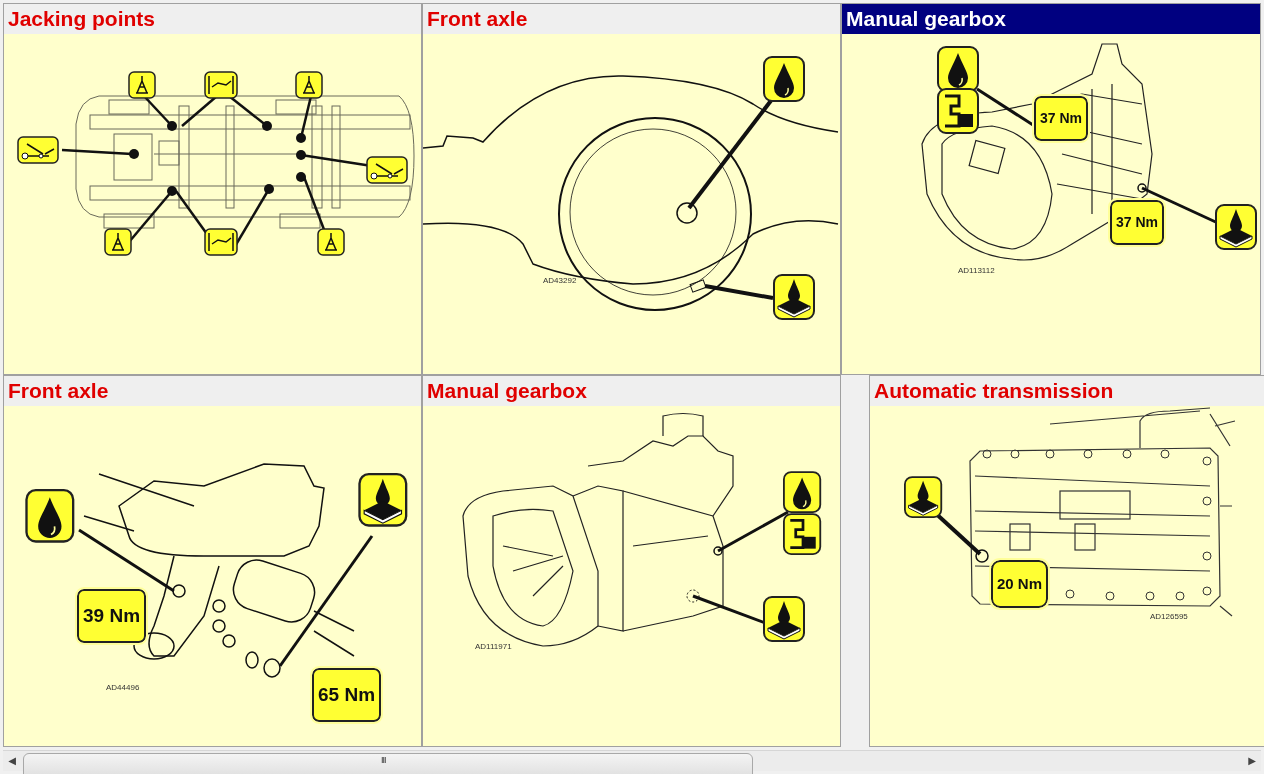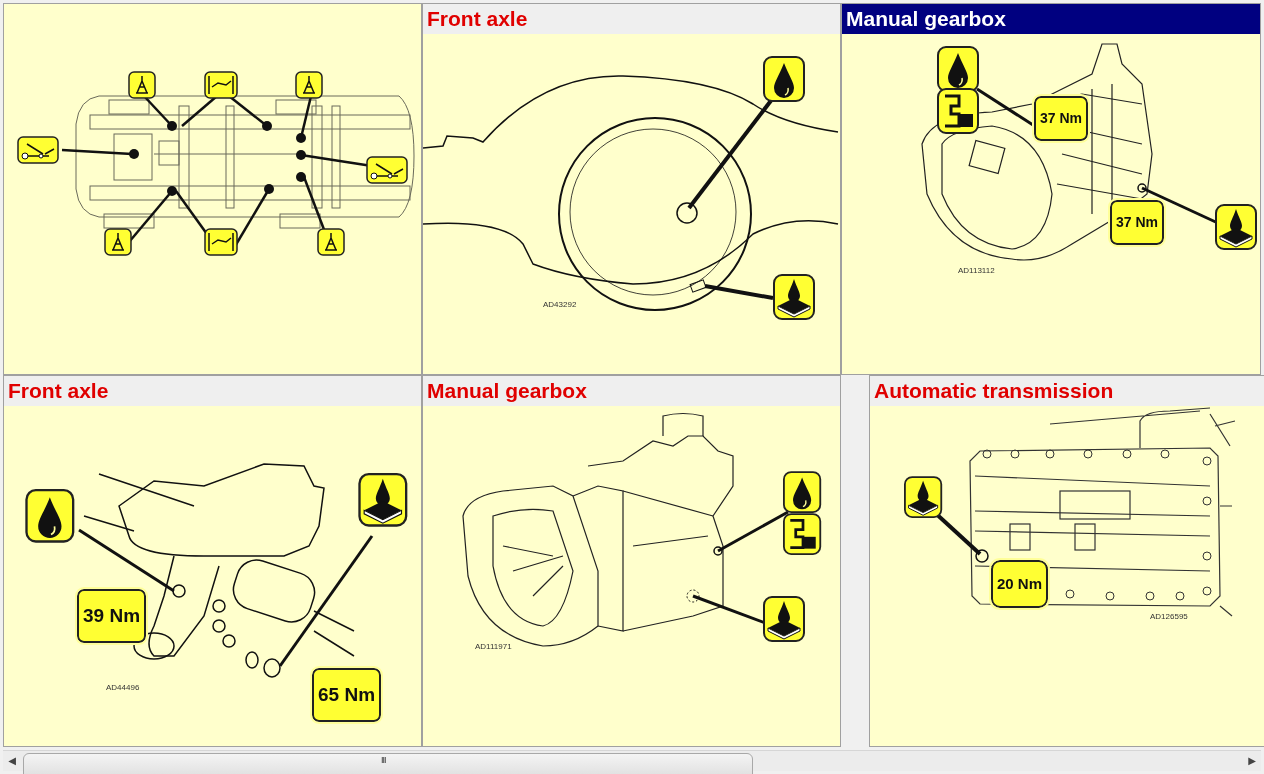--- a/index.html
+++ b/index.html
@@ -55,20 +55,23 @@
       <path d="M6 20 H32 M10 8 L26 18 M28 18 L37 13" stroke="#111" stroke-width="1.5" fill="none"></path>
       <circle cx="8" cy="20" r="3" fill="#fff" stroke="#111"></circle>
         <circle cx="24" cy="20" r="2" fill="#fff" stroke="#111"></circle>
     </g>
   </defs>
 </svg>
 
 <div class="grid">
 
   <div class="panel" style="left:0;top:0;width:419px;height:372px;">
+    <div class="panel-head">
+        <span class="panel-title">Jacking points</span>
+      </div>
     <div class="figure">
       <svg width="419" height="342" viewBox="0 0 419 342">
         <g fill="none" stroke="#6a6a5a" stroke-width="1">
           <path d="M95 62 Q75 65 72 90 V155 Q75 180 95 183 H395 Q410 170 410 122 Q410 75 395 62 Z"></path>
           <rect x="86" y="81" width="320" height="14"></rect>
             <rect x="86" y="152" width="320" height="14"></rect>
           <rect x="175" y="72" width="10" height="102"></rect>
             <rect x="222" y="72" width="8" height="102"></rect>
           <rect x="308" y="72" width="10" height="102"></rect>
             <rect x="328" y="72" width="8" height="102"></rect>
@@ -142,21 +145,21 @@
           <circle cx="232" cy="180" r="96" stroke-width="2"></circle>
           <circle cx="230" cy="178" r="83" stroke-width="0.8"></circle>
           <circle cx="264" cy="179" r="10" stroke-width="1.5"></circle>
         </g>
         <g stroke="#111" stroke-width="4">
             <line x1="266" y1="174" x2="350" y2="64"></line>
             <line x1="282" y1="252" x2="350" y2="264"></line>
           </g>
         <rect x="268" y="248" width="14" height="8" fill="none" stroke="#111" transform="rotate(-20 275 252)"></rect>
       </svg>
-      <span class="fig-ref" style="left:120px;top:266px;">AD43292</span>
+      <span class="fig-ref" style="left:120px;top:242px;">AD43292</span>
       <svg style="left:340px;top:22px" width="44" height="48">
           <use href="#ic-drop"></use>
         </svg>
       <svg style="left:350px;top:240px" width="44" height="48">
           <use href="#ic-drain"></use>
         </svg>
     </div>
   </div>
 
   <div class="panel selected" style="left:838px;top:0;width:420px;height:372px;">

